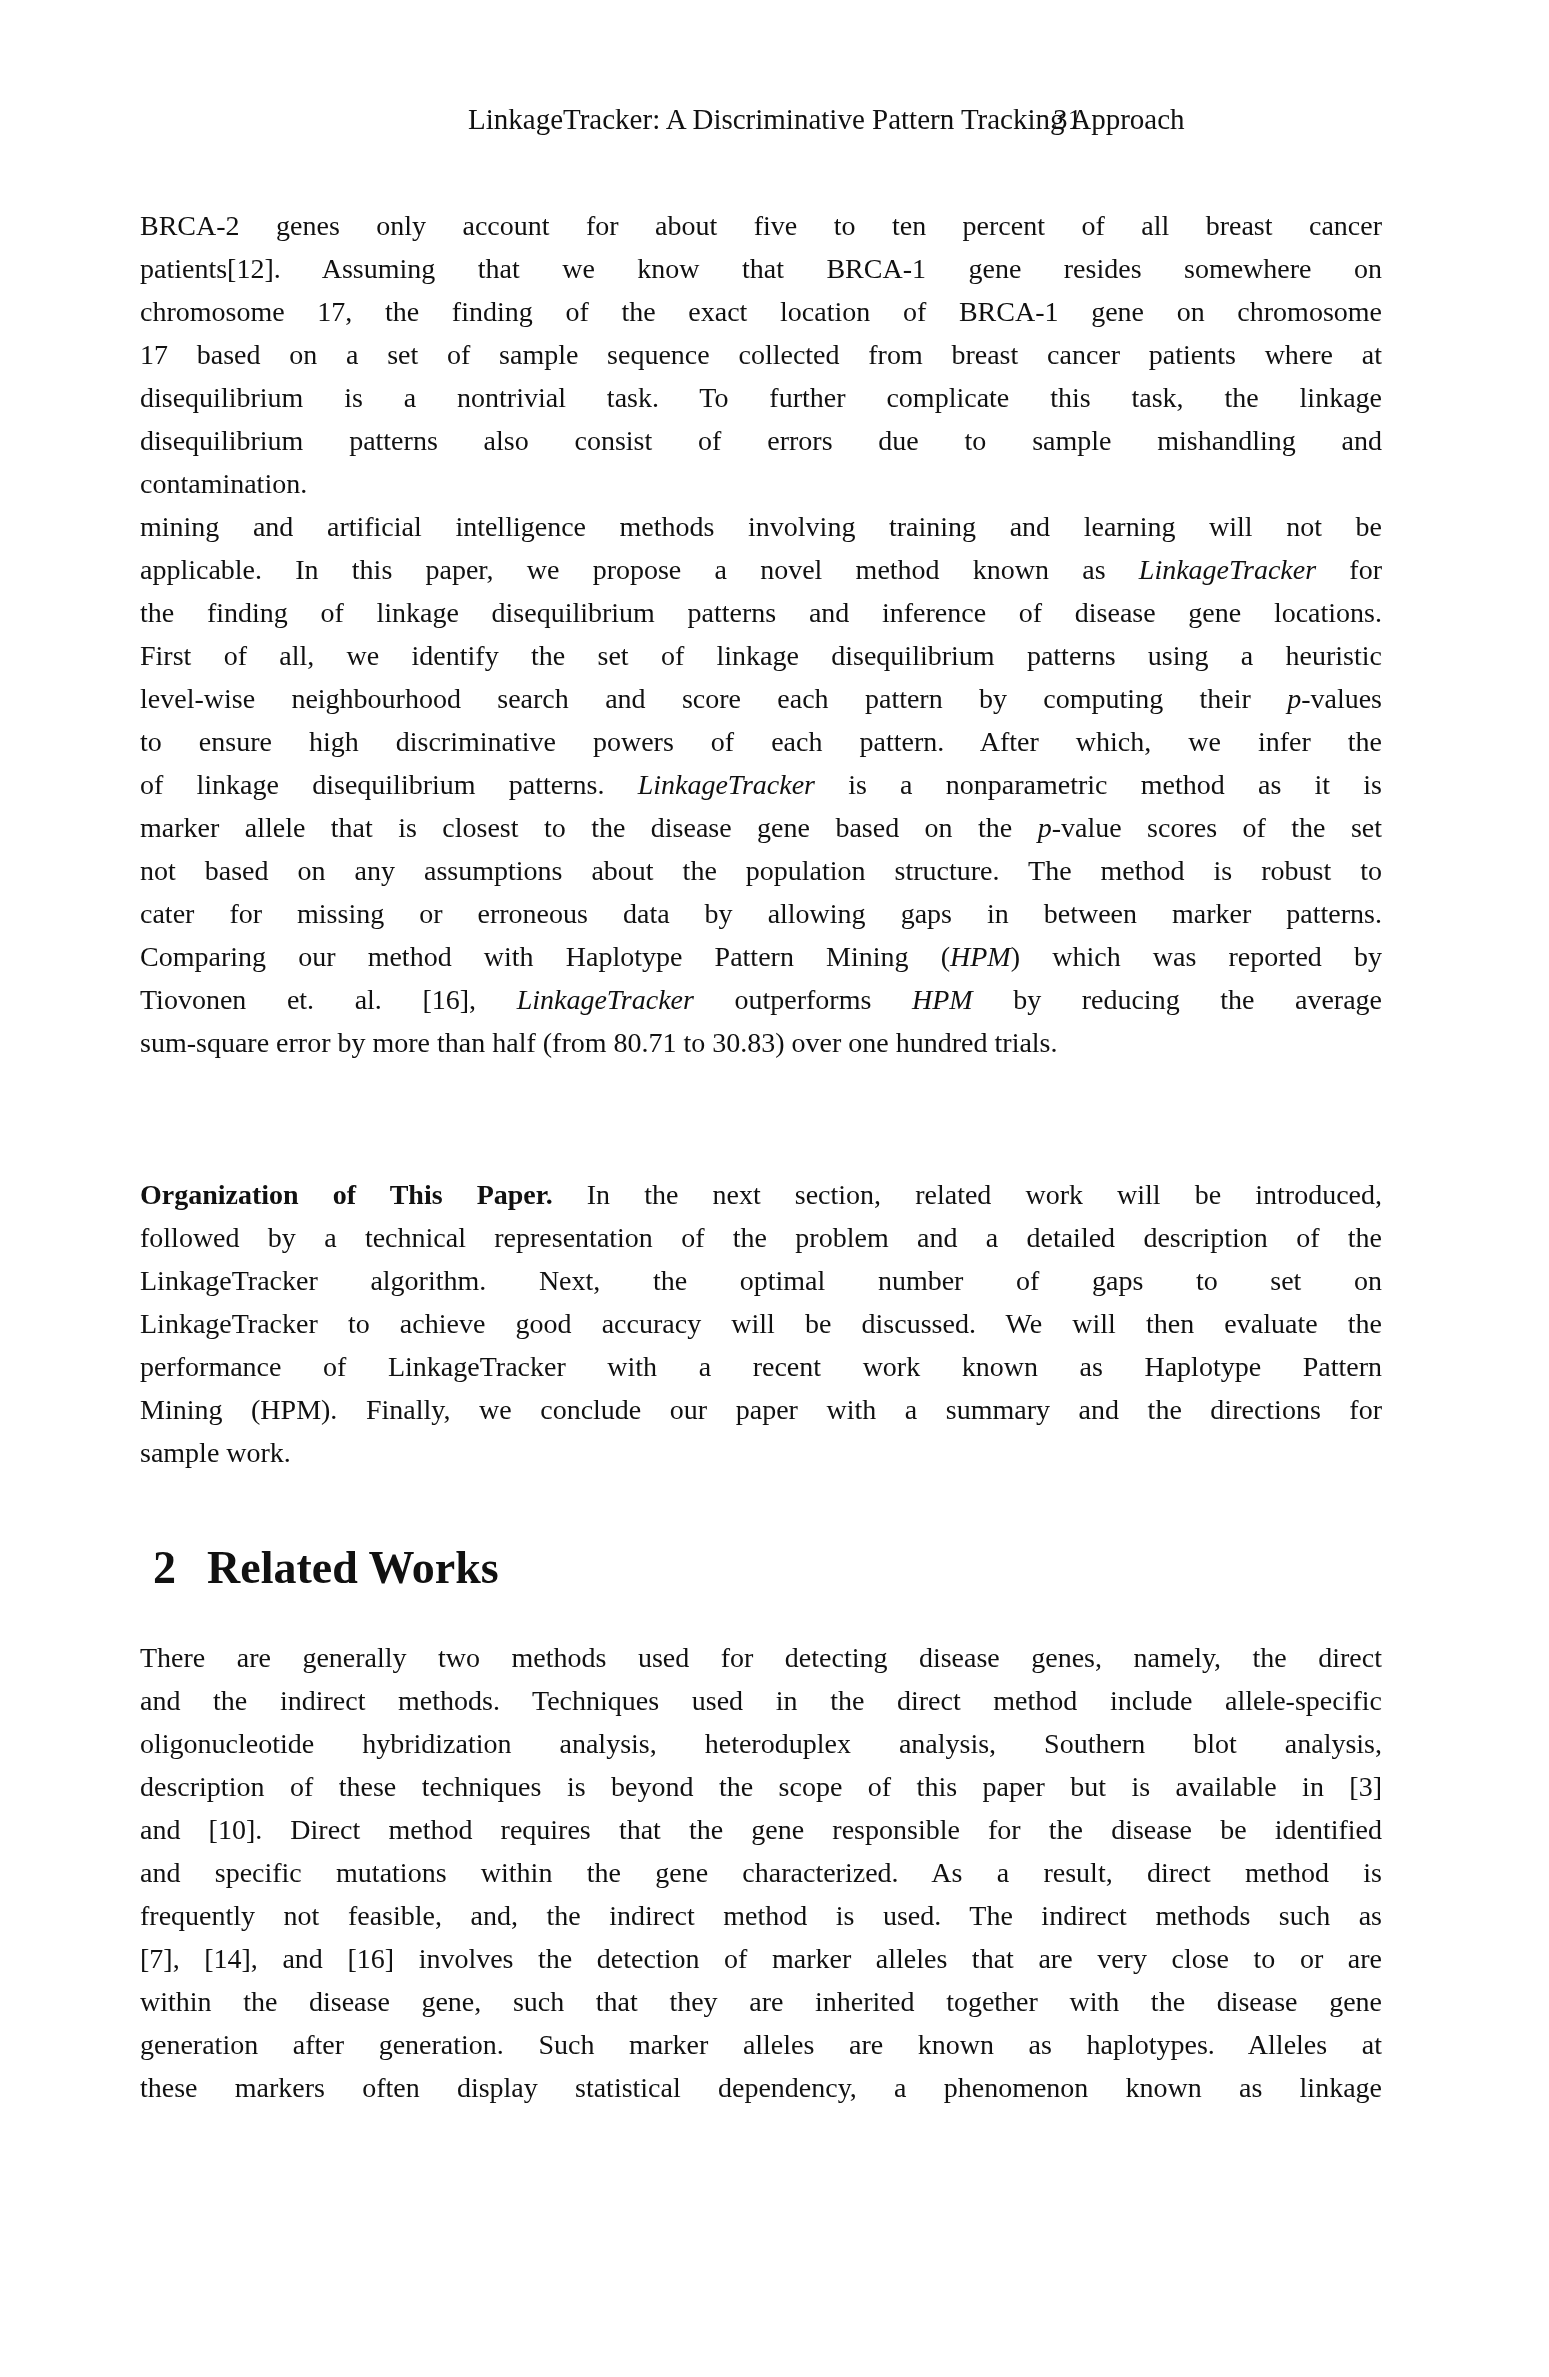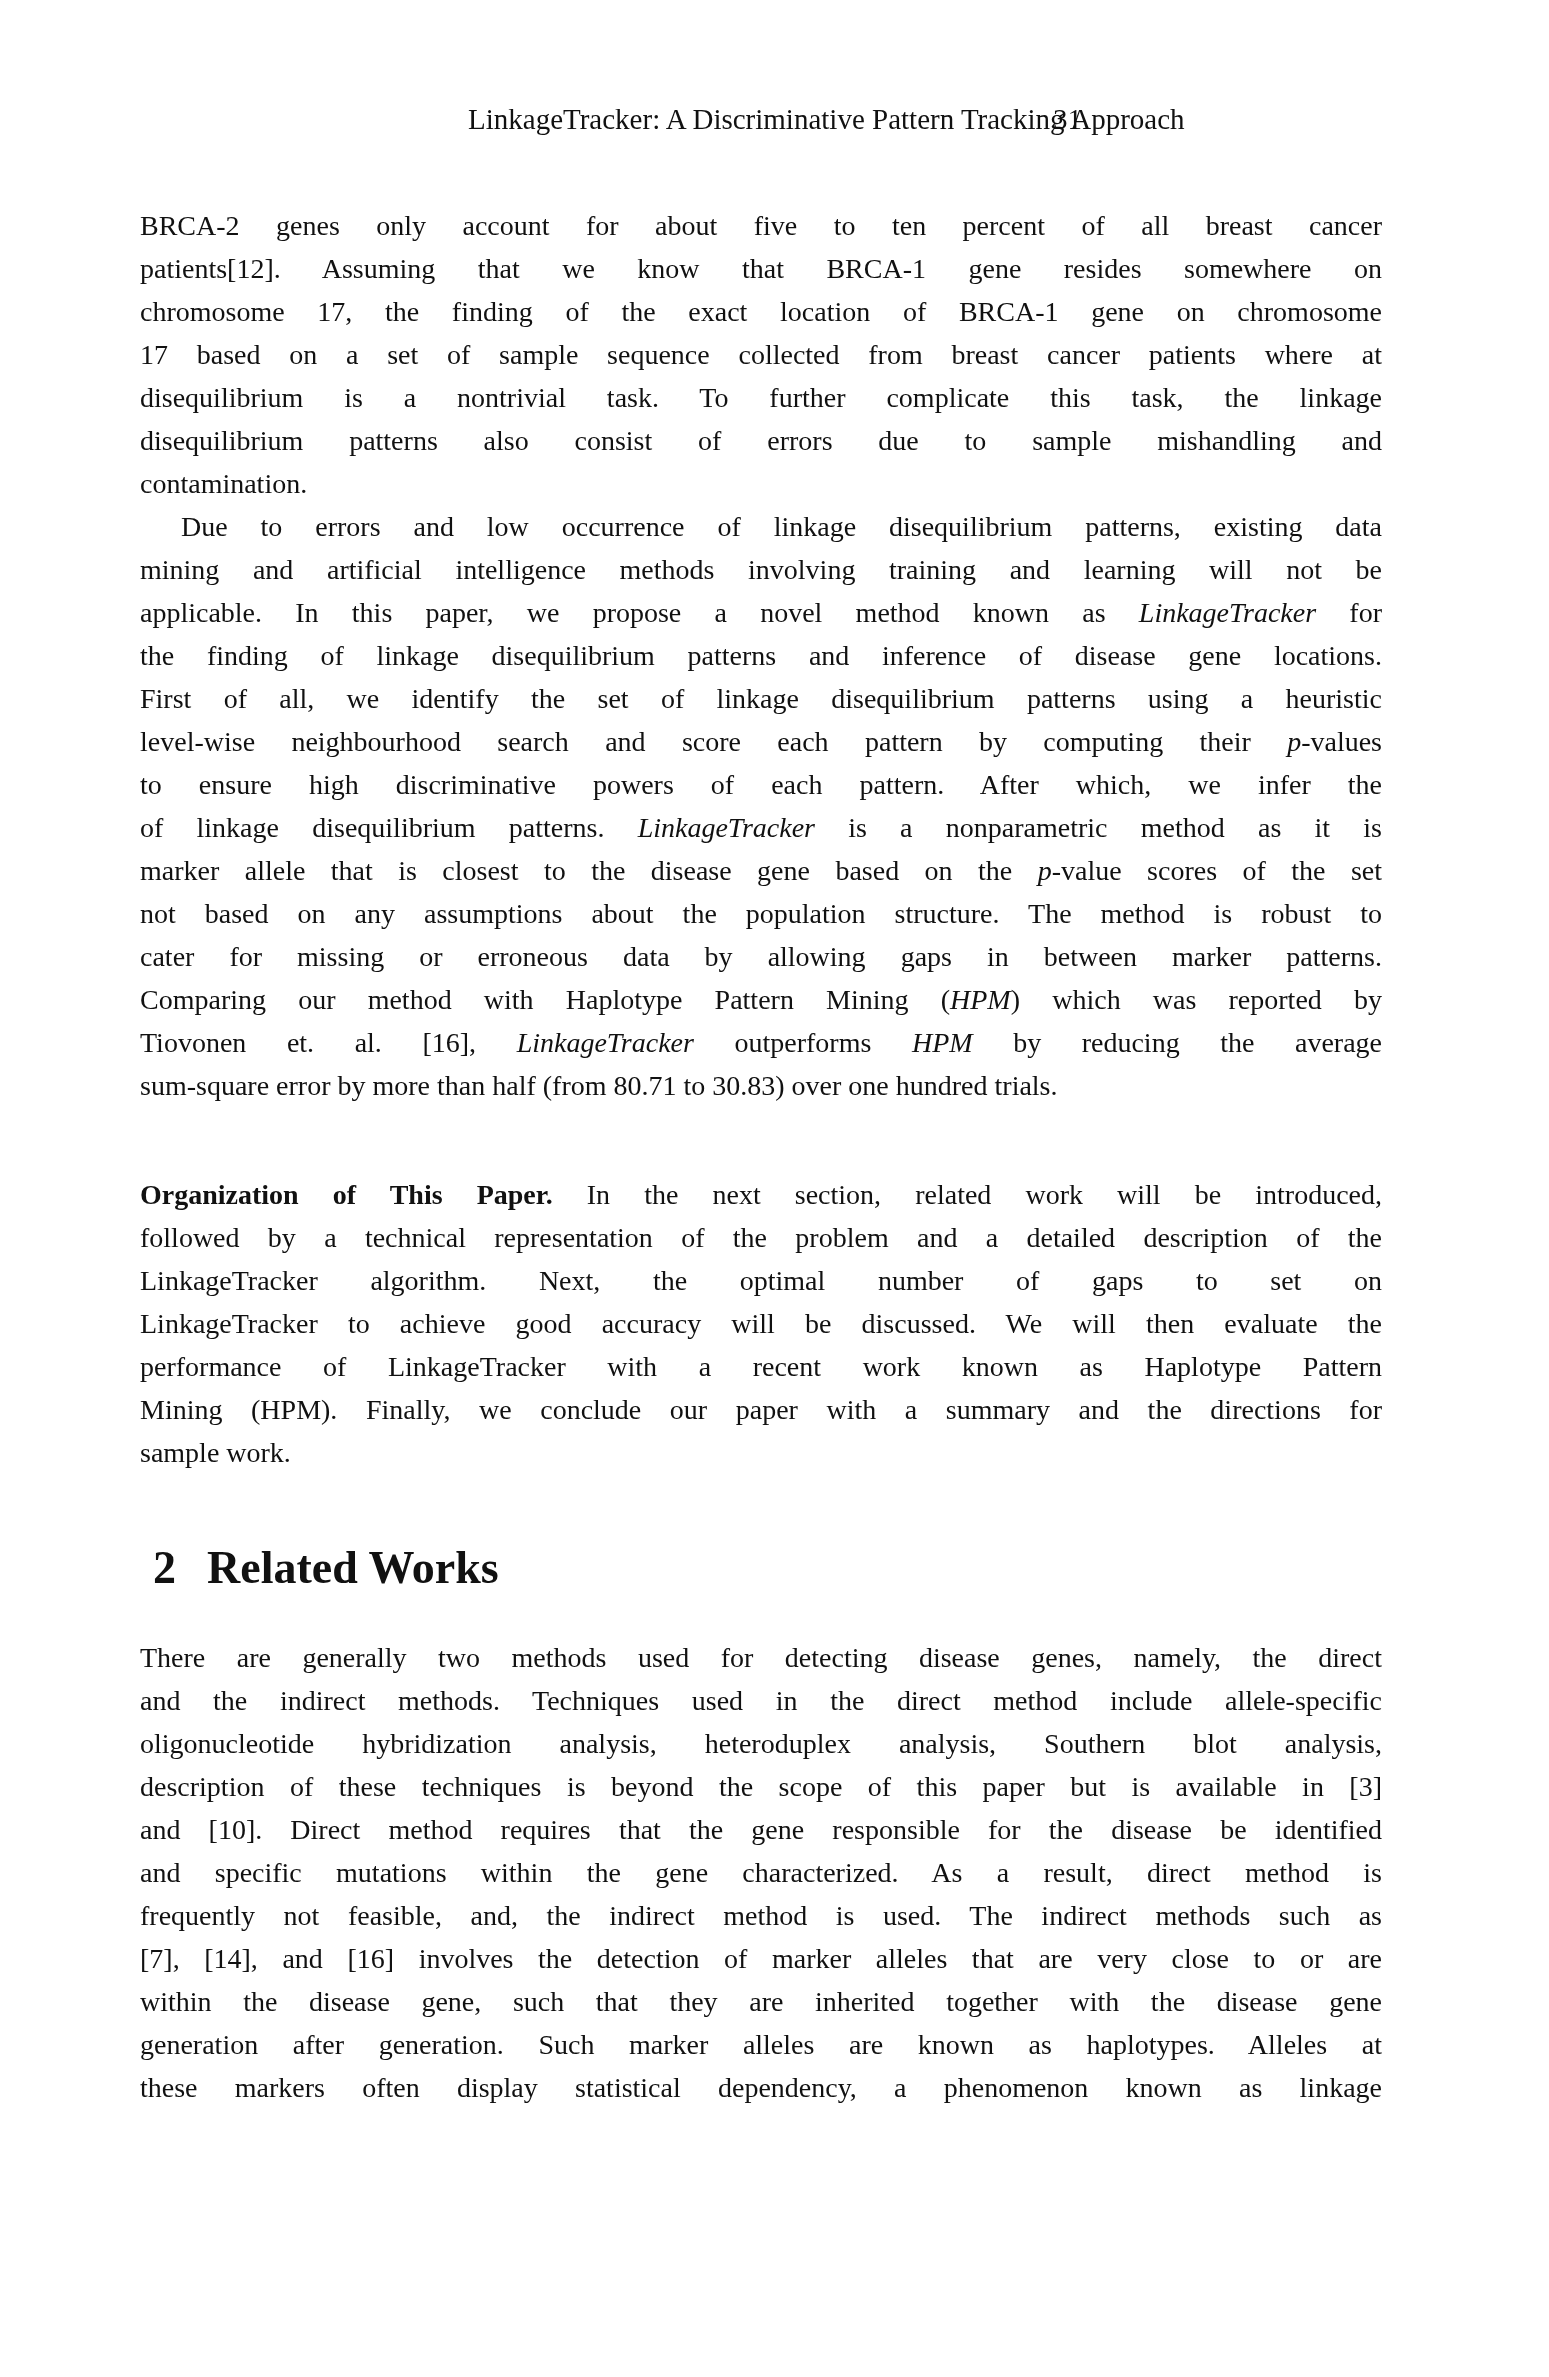--- a/index.html
+++ b/index.html
@@ -29,21 +29,20 @@
 </div>
 
 <div class="block" style="top:204px;">
     <span class="line"><span>BRCA-2 genes only account for about five to ten percent of all breast cancer</span></span>
     <span class="line"><span>patients[12]. Assuming that we know that BRCA-1 gene resides somewhere on</span></span>
     <span class="line"><span>chromosome 17,  the finding of the exact location of BRCA-1 gene on chromosome</span></span>
     <span class="line"><span>17 based on a set of sample sequence collected from breast cancer patients where at</span></span>
     <span class="line"><span>disequilibrium is a nontrivial task. To further complicate this task, the linkage</span></span>
     <span class="line"><span>disequilibrium patterns also consist of errors due to sample mishandling and</span></span>
     <span class="line last"><span>contamination.</span></span>
-    <span class="line indent"><span>Due to errors and low occurrence of linkage disequilibrium patterns, existing data</span></span>
     <span class="line"><span>mining and artificial intelligence methods involving training and learning will not be</span></span>
     <span class="line"><span>applicable. In this paper, we propose a novel method known as </span><span class="seg-i">LinkageTracker</span><span> for</span></span>
     <span class="line"><span>the finding of linkage disequilibrium patterns and inference of disease gene locations.</span></span>
     <span class="line"><span>First of all, we identify the set of linkage disequilibrium patterns using a heuristic</span></span>
     <span class="line"><span>level-wise neighbourhood search and score each pattern by computing their </span><span class="seg-i">p</span><span>-values</span></span>
     <span class="line"><span>to ensure high discriminative powers of each pattern. After which, we infer the</span></span>
     <span class="line"><span>of linkage disequilibrium patterns. </span><span class="seg-i">LinkageTracker</span><span> is a nonparametric method as it is</span></span>
     <span class="line"><span>marker allele that is closest to the disease gene based on the </span><span class="seg-i">p</span><span>-value scores of the set</span></span>
     <span class="line"><span>not based on any assumptions about the population structure. The method is robust to</span></span>
     <span class="line"><span>cater for missing or erroneous data by allowing gaps in between marker patterns.</span></span>

